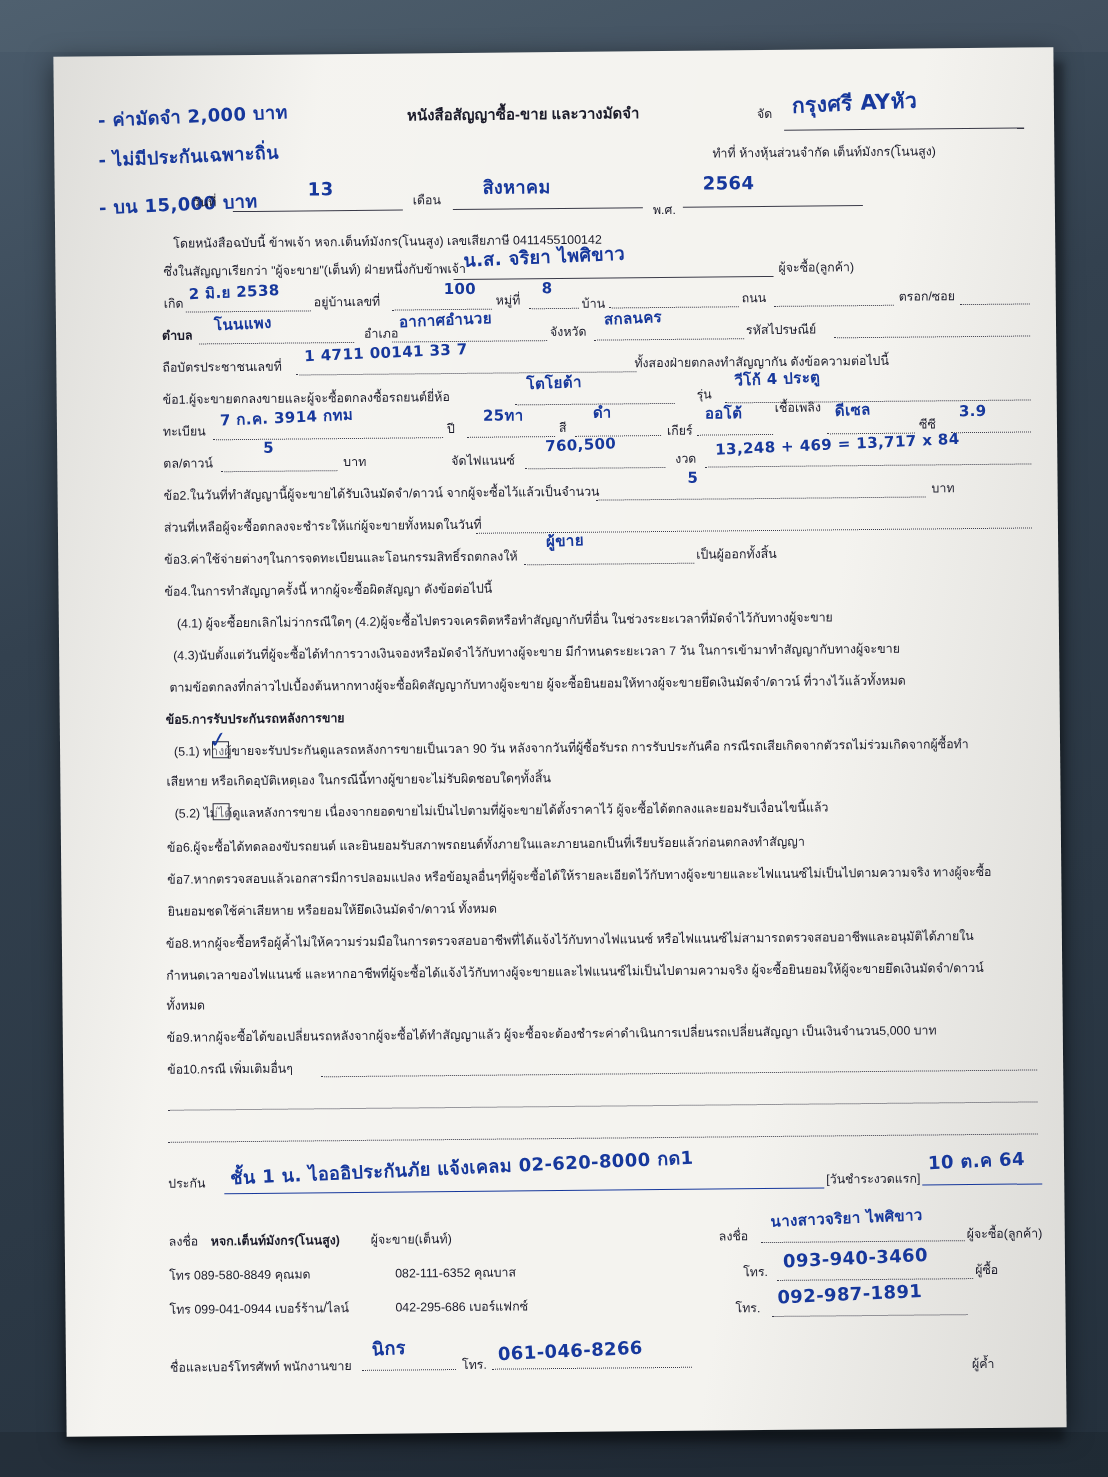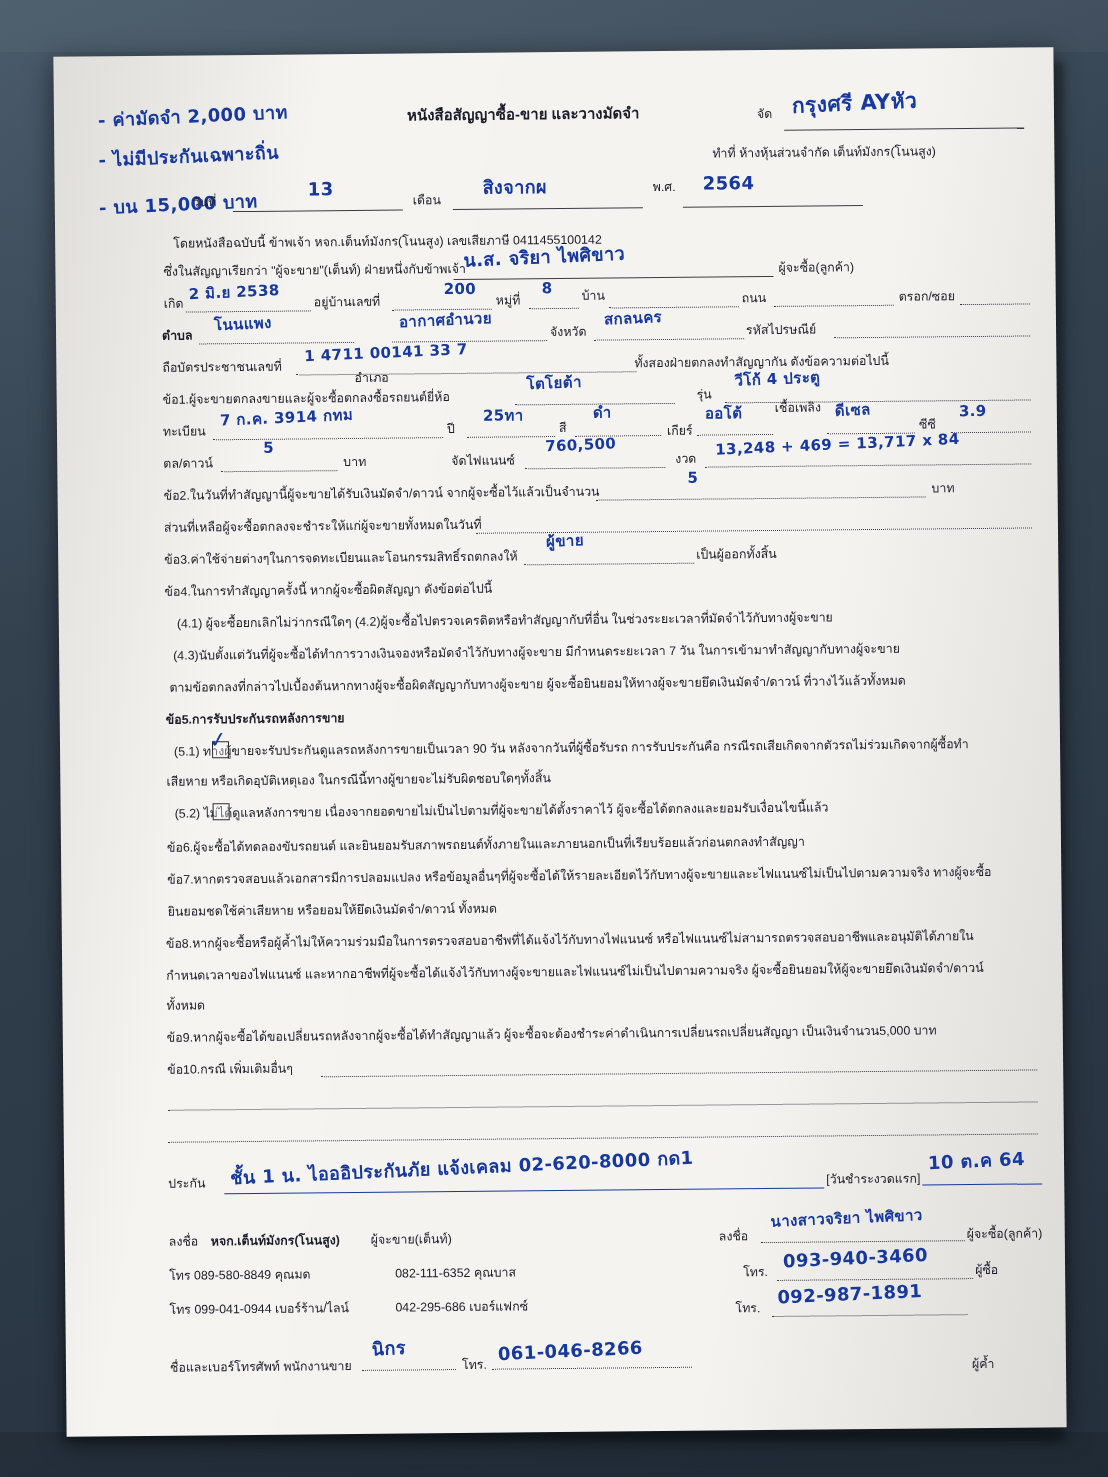--- a/index.html
+++ b/index.html
@@ -135,60 +135,60 @@
       <div class="hand big slant" style="left:720px;top:30px;">กรุงศรี  AYหัว</div>
       <div class="line" style="left:712px;top:66px;width:240px;"></div>
 
       <div class="print" style="left:640px;top:83px;">ทำที่ ห้างหุ้นส่วนจำกัด เต็นท์มังกร(โนนสูง)</div>
 
       <div class="print" style="left:120px;top:127px;">วันที่</div>
       <div class="hand med" style="left:235px;top:112px;">13</div>
       <div class="line" style="left:160px;top:142px;width:170px;"></div>
 
       <div class="print" style="left:340px;top:127px;">เดือน</div>
-      <div class="hand med" style="left:410px;top:112px;">สิงจากผ</div>
+      <div class="hand med" style="left:410px;top:112px;">สิงหาคม</div>
       <div class="line" style="left:380px;top:142px;width:190px;"></div>
 
-      <div class="print" style="left:580px;top:116px;">พ.ศ.</div>
+      <div class="print" style="left:580px;top:139px;">พ.ศ.</div>
       <div class="hand med" style="left:630px;top:110px;">2564</div>
       <div class="line" style="left:610px;top:142px;width:180px;"></div>
 
       <div class="print" style="left:100px;top:168px;">โดยหนังสือฉบับนี้  ข้าพเจ้า หจก.เต็นท์มังกร(โนนสูง) เลขเสียภาษี 0411455100142</div>
 
       <div class="print" style="left:90px;top:196px;">ซึ่งในสัญญาเรียกว่า "ผู้จะขาย"(เต็นท์)  ฝ่ายหนึ่งกับข้าพเจ้า</div>
       <div class="hand med slant" style="left:390px;top:182px;">น.ส. จริยา ไพศิขาว</div>
       <div class="line" style="left:380px;top:212px;width:320px;"></div>
       <div class="print" style="left:705px;top:198px;">ผู้จะซื้อ(ลูกค้า)</div>
 
       <div class="print" style="left:90px;top:228px;">เกิด</div>
       <div class="hand sm slant" style="left:115px;top:216px;">2 มิ.ย 2538</div>
       <div class="dots" style="left:112px;top:242px;width:125px;"></div>
 
       <div class="print" style="left:240px;top:228px;">อยู่บ้านเลขที่</div>
-      <div class="hand sm" style="left:370px;top:215px;">200</div>
+      <div class="hand sm" style="left:370px;top:215px;">100</div>
       <div class="dots" style="left:318px;top:242px;width:100px;"></div>
 
       <div class="print" style="left:422px;top:228px;">หมู่ที่</div>
       <div class="hand sm" style="left:468px;top:215px;">8</div>
       <div class="dots" style="left:455px;top:242px;width:50px;"></div>
 
-      <div class="print" style="left:508px;top:224px;text-align:right;">บ้าน</div>
+      <div class="print" style="left:508px;top:232px;text-align:right;">บ้าน</div>
       <div class="dots" style="left:535px;top:242px;width:130px;"></div>
 
       <div class="print" style="left:668px;top:228px;">ถนน</div>
       <div class="dots" style="left:700px;top:242px;width:120px;"></div>
 
       <div class="print" style="left:825px;top:228px;">ตรอก/ซอย</div>
       <div class="dots" style="left:886px;top:242px;width:70px;"></div>
 
       <div class="print" style="left:88px;top:260px;font-weight:bold;">ตำบล</div>
       <div class="hand sm slant" style="left:140px;top:248px;">โนนแพง</div>
       <div class="dots" style="left:125px;top:274px;width:155px;"></div>
 
-      <div class="print" style="left:280px;top:260px;margin-top:44px;">อำเภอ</div>
+      <div class="print" style="left:290px;top:260px;">อำเภอ</div>
       <div class="hand sm slant" style="left:325px;top:246px;">อากาศอำนวย</div>
       <div class="dots" style="left:318px;top:274px;width:155px;"></div>
 
       <div class="print" style="left:476px;top:260px;">จังหวัด</div>
       <div class="hand sm slant" style="left:530px;top:246px;">สกลนคร</div>
       <div class="dots" style="left:520px;top:274px;width:150px;"></div>
 
       <div class="print" style="left:672px;top:260px;">รหัสไปรษณีย์</div>
       <div class="dots" style="left:760px;top:274px;width:196px;"></div>
 

